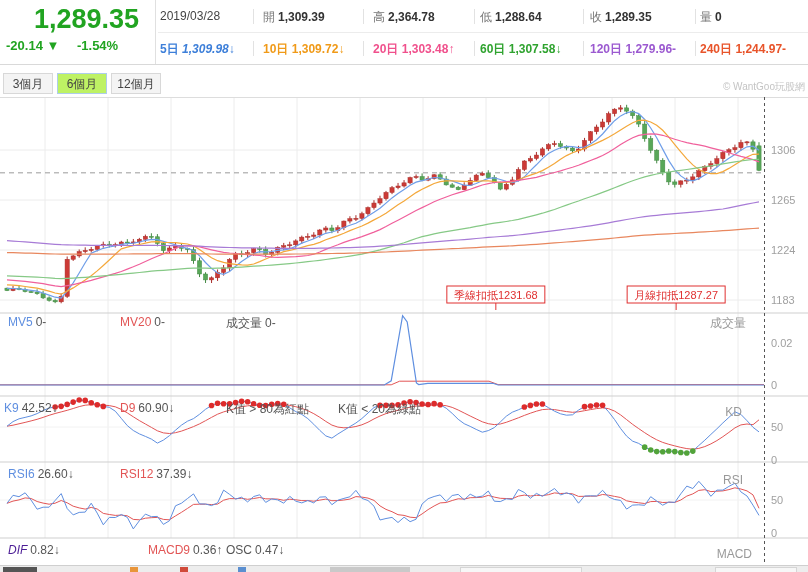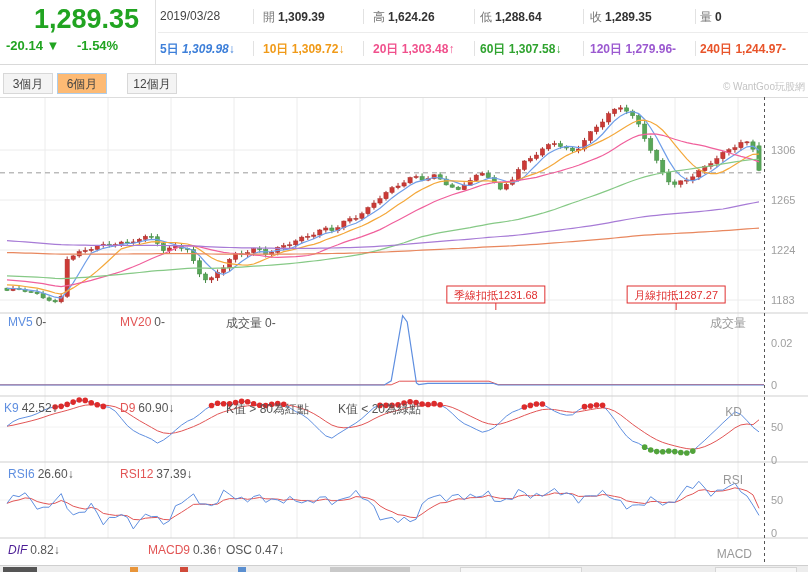--- a/index.html
+++ b/index.html
@@ -14,21 +14,21 @@
   .hrow{position:absolute;left:0;top:0;width:653px;height:32px;text-align:right;}
   .hcol{position:absolute;top:9px;font-size:12px;white-space:nowrap;color:#777;}
   .hcol b{color:#333;font-weight:bold;margin-left:3px;}
   .hsep{position:absolute;width:0;border-left:1px solid #e2e2e2;height:15px;}
   #header-divider{position:absolute;left:158px;right:0;top:32px;border-top:1px solid #ececec;}
   .macol{position:absolute;top:9px;font-size:12px;font-weight:bold;white-space:nowrap;}
   
   #toolbar{position:absolute;left:0;top:65px;width:808px;height:32px;}
   .tab{position:absolute;top:8px;width:50px;height:21px;line-height:21px;text-align:center;
        font-size:12px;color:#444;background:#f4f4f4;border:1px solid #d8d8d8;cursor:pointer;box-sizing:border-box;}
-  .tab.active{background:#fdba74;border-color:#aecdea;}
+  .tab.active{background:#bef264;border-color:#aecdea;}
   #chart-title{position:absolute;left:0;right:0;top:11px;text-align:center;font-size:15px;font-weight:bold;color:#333;}
   #watermark{position:absolute;right:3px;top:15px;font-size:10px;color:#c4c4c4;}
   
   #chart-wrap{position:absolute;left:0;top:97px;width:808px;height:468px;}
   
   .ind-row{position:absolute;font-size:12px;white-space:nowrap;}
   .ind-item{position:absolute;white-space:nowrap;}
   .ind-val{color:#555;margin-left:3px;}
   .panel-name{position:absolute;font-size:12px;color:#999;}
   
@@ -45,21 +45,21 @@
       <div id="big-price" style="color: rgb(33, 164, 33);">1,289.35</div>
       <div id="chg-row">
         <span style="color: rgb(33, 164, 33);">-20.14 ▼</span>
         <span style="color: rgb(33, 164, 33);">-1.54%</span>
       </div>
     </div>
 
     <div class="hrow">
       <span class="hcol" style="left:160px;color:#444;">2019/03/28</span>
       <span class="hcol" style="left:263px;"><span>開</span><b>1,309.39</b></span>
-      <span class="hcol" style="left:373px;"><span>高</span><b>1,624.26</b></span>
+      <span class="hcol" style="left:373px;"><span>高</span><b>2,364.78</b></span>
       <span class="hcol" style="left:480px;"><span>低</span><b>1,288.64</b></span>
       <span class="hcol" style="left:590px;"><span>收</span><b>1,289.35</b></span>
       <span class="hcol" style="left:700px;"><span>量</span><b>0</b></span>
       <span class="hsep" style="left:253px;top:9px;"></span>
         <span class="hsep" style="left:363px;top:9px;"></span>
       <span class="hsep" style="left:474px;top:9px;"></span>
         <span class="hsep" style="left:583px;top:9px;"></span>
       <span class="hsep" style="left:695px;top:9px;"></span>
     </div>
 
@@ -76,21 +76,21 @@
         <span class="hsep" style="left:363px;top:9px;"></span>
       <span class="hsep" style="left:474px;top:9px;"></span>
         <span class="hsep" style="left:583px;top:9px;"></span>
       <span class="hsep" style="left:695px;top:9px;"></span>
     </div>
   </div>
 
   <div id="toolbar">
     <div class="tab" style="left:3px;">3個月</div>
     <div class="tab active" style="left:57px;">6個月</div>
-    <div class="tab" style="left:111px;margin-left:16px;">12個月</div>
+    <div class="tab" style="left:111px;">12個月</div>
     <div id="watermark">© WantGoo玩股網</div>
   </div>
 
   <div id="chart-wrap">
     <svg id="chart-svg" width="808" height="468">
         <defs>
           <clipPath id="clipMain">
             <rect x="0" y="0" width="764" height="215"></rect>
           </clipPath>
           <clipPath id="clipVol">

